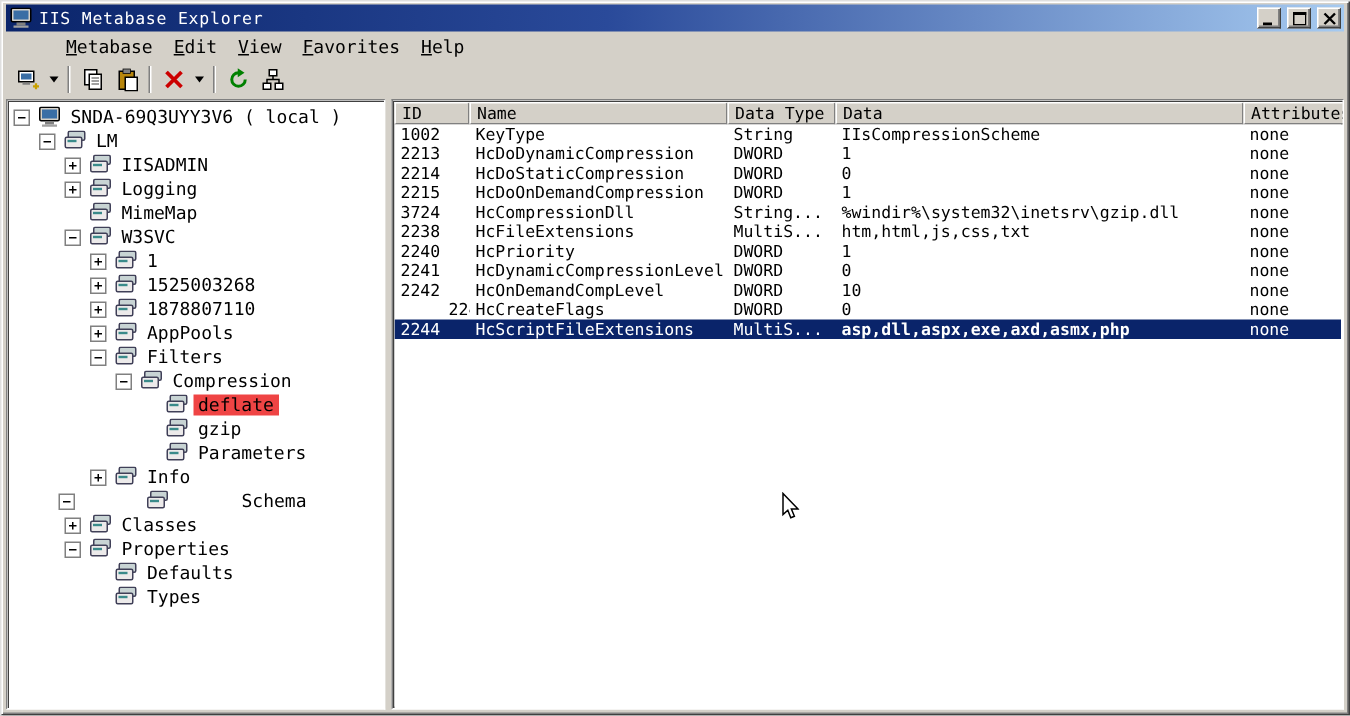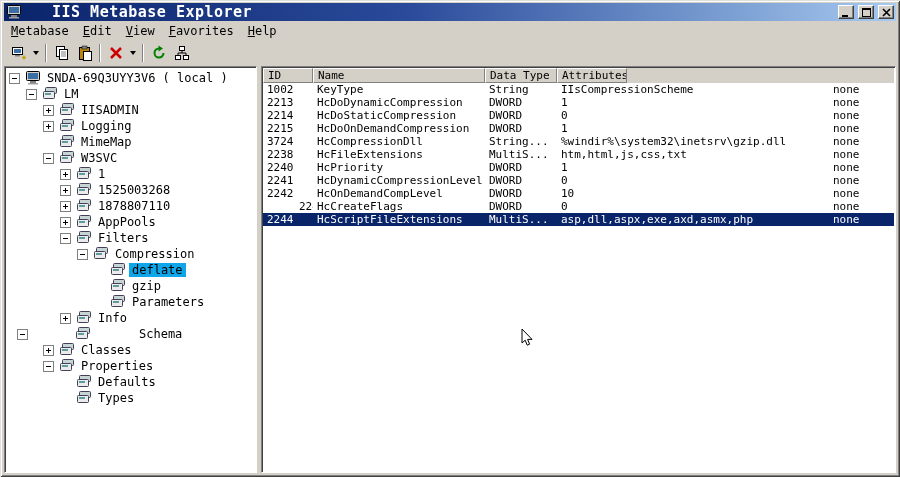--- a/index.html
+++ b/index.html
@@ -10,27 +10,27 @@
     font-family:"DejaVu Sans Mono","Liberation Mono",monospace; font-size:12px; color:#000;
     box-shadow: inset 1px 1px 0 #dfdfdf, inset -1px -1px 0 #404040,
                 inset 2px 2px 0 #ffffff, inset -2px -2px 0 #808080;
   }
   .titlebar {
     height:18px; flex:none; display:flex; align-items:center; gap:2px;
     background:linear-gradient(90deg,#0a246a 0%,#2a4a9a 45%,#a6caf0 100%);
     padding:0 2px; margin:0 1px;
   }
   .title-icon { width:16px; height:15px; flex:none; }
-  .title-text { color:#fff; font-weight:bold; font-size:15px; padding-left:2px; flex:1;
-    white-space:nowrap; letter-spacing:.5px; overflow:hidden;margin-left:26px; }
+  .title-text { color:#fff; font-weight:normal; font-size:11px; padding-left:2px; flex:1;
+    white-space:nowrap; letter-spacing:.5px; overflow:hidden; }
   .win-btn { width:16px; height:14px; flex:none; background:#d4d0c8; margin-left:2px;
     border:1px solid; border-color:#fff #404040 #404040 #fff;
     box-shadow: inset -1px -1px 0 #808080;
     display:flex; align-items:center; justify-content:center; }
-  .menubar { height:19px; flex:none; display:flex; align-items:center; padding-left:1px; }
+  .menubar { height:19px; flex:none; display:flex; align-items:center; padding-left:1px;margin-left:33px; }
   .menu-item { display:inline-block; padding:2px 7px; cursor:default; }
   .menu-item::first-letter { text-decoration:underline; }
   .toolbar { height:26px; flex:none; display:flex; align-items:center; padding:2px 4px; }
   .tb-btn { width:23px; height:22px; display:flex; align-items:center; justify-content:center;
     border:1px solid transparent; }
   .tb-ico { display:flex; }
   .tb-dd { width:12px; height:22px; display:flex; align-items:center; justify-content:center; }
   .dd-arrow { width:0; height:0; border-left:3px solid transparent;
     border-right:3px solid transparent; border-top:4px solid #000; }
   .tb-sep { width:2px; height:18px; margin:0 3px; border-left:1px solid #808080; border-right:1px solid #fff; }
@@ -51,21 +51,21 @@
   .cell { padding:0 4px; overflow:hidden; flex:none; }
   .tree-row { display:flex; align-items:center; height:16px; white-space:nowrap; font-size:12px; }
   .expander { width:11px; height:11px; flex:none; position:relative; margin-right:3px;
     background:#fff; border:1px solid #808080; }
   .expander::before { content:''; position:absolute; left:2px; right:2px; top:4px; height:1px; background:#000; }
   .expander.plus::after { content:''; position:absolute; top:2px; bottom:2px; left:4px; width:1px; background:#000; }
   .expander.hidden { visibility:hidden; }
   .node-icon { width:16px; height:14px; flex:none; margin:0 3px 0 2px; }
   .node-icon svg, .title-icon svg { display:block; }
   .tree-label { padding:0 3px; }
-  .tree-label.selected { background:#0ea5e9; }
+  .tree-label.selected { background:#ef4444; }
   .cursor { position:absolute; left:521px; top:328px; pointer-events:none; z-index:10; }
 </style>
 </head>
 <body>
 
 <div class="window">
 
   <div class="titlebar">
     <span class="title-icon">
       <svg width="16" height="15" viewBox="0 0 16 15">
@@ -344,21 +344,21 @@
             <span class="expander plus"></span>
             <span class="node-icon">
               <svg width="16" height="14" viewBox="0 0 16 14">
                 <rect x="3.5" y="0.5" width="11" height="6" rx="1" fill="#c8d4d4" stroke="#404058"></rect>
                 <rect x="1.5" y="4.5" width="11" height="7" rx="1" fill="#eceaea" stroke="#404058"></rect>
                 <rect x="3" y="6.2" width="6" height="1.6" fill="#3a8a8a"></rect>
               </svg>
             </span>
             <span class="tree-label">Info</span>
           </div>
-          <div class="tree-row" style="padding-left: 12px; gap: 42px;">
+          <div class="tree-row" style="padding-left: 34px; gap: 42px;">
             <span class="expander minus"></span>
             <span class="node-icon">
               <svg width="16" height="14" viewBox="0 0 16 14">
                 <rect x="3.5" y="0.5" width="11" height="6" rx="1" fill="#c8d4d4" stroke="#404058"></rect>
                 <rect x="1.5" y="4.5" width="11" height="7" rx="1" fill="#eceaea" stroke="#404058"></rect>
                 <rect x="3" y="6.2" width="6" height="1.6" fill="#3a8a8a"></rect>
               </svg>
             </span>
             <span class="tree-label">Schema</span>
           </div>
@@ -407,20 +407,21 @@
             <span class="tree-label">Types</span>
           </div>
         </div>
     </div>
     <div class="splitter"></div>
     <div class="list-panel">
       <div class="list-header">
           <div class="col-header" style="width: 50px;">ID</div>
           <div class="col-header" style="width: 172px;">Name</div>
           <div class="col-header" style="width: 72px;">Data Type</div>
+          <div class="col-header" style="width: 272px;">Data</div>
           <div class="col-header" style="width: 70px;">Attributes</div>
         </div>
       <div class="list-body">
           <div class="list-row">
             <div class="cell" style="width: 50px;">1002</div>
             <div class="cell" style="width: 172px;">KeyType</div>
             <div class="cell" style="width: 72px;">String</div>
             <div class="cell" style="width: 272px;">IIsCompressionScheme</div>
             <div class="cell" style="width: 70px;">none</div>
           </div>
@@ -484,21 +485,21 @@
             <div class="cell" style="width: 50px; padding-left: 36px;">2243</div>
             <div class="cell" style="width: 172px;">HcCreateFlags</div>
             <div class="cell" style="width: 72px;">DWORD</div>
             <div class="cell" style="width: 272px;">0</div>
             <div class="cell" style="width: 70px;">none</div>
           </div>
           <div class="list-row selected">
             <div class="cell" style="width: 50px;">2244</div>
             <div class="cell" style="width: 172px;">HcScriptFileExtensions</div>
             <div class="cell" style="width: 72px;">MultiS...</div>
-            <div class="cell" style="width: 272px;">asp,dll,aspx,exe,axd,asmx,php</div>
+            <div class="cell" style="width: 272px; font-weight: bold;">asp,dll,aspx,exe,axd,asmx,php</div>
             <div class="cell" style="width: 70px;">none</div>
           </div>
         </div>
     </div>
   </div>
 
   <div class="cursor">
     <svg width="12" height="19" viewBox="0 0 12 19">
       <path d="M1 1 L1 15 L4.2 12.2 L6.2 17.2 L8.6 16.2 L6.6 11.4 L11 11.4 Z" fill="#fff" stroke="#000" stroke-width="1"></path>
     </svg>

